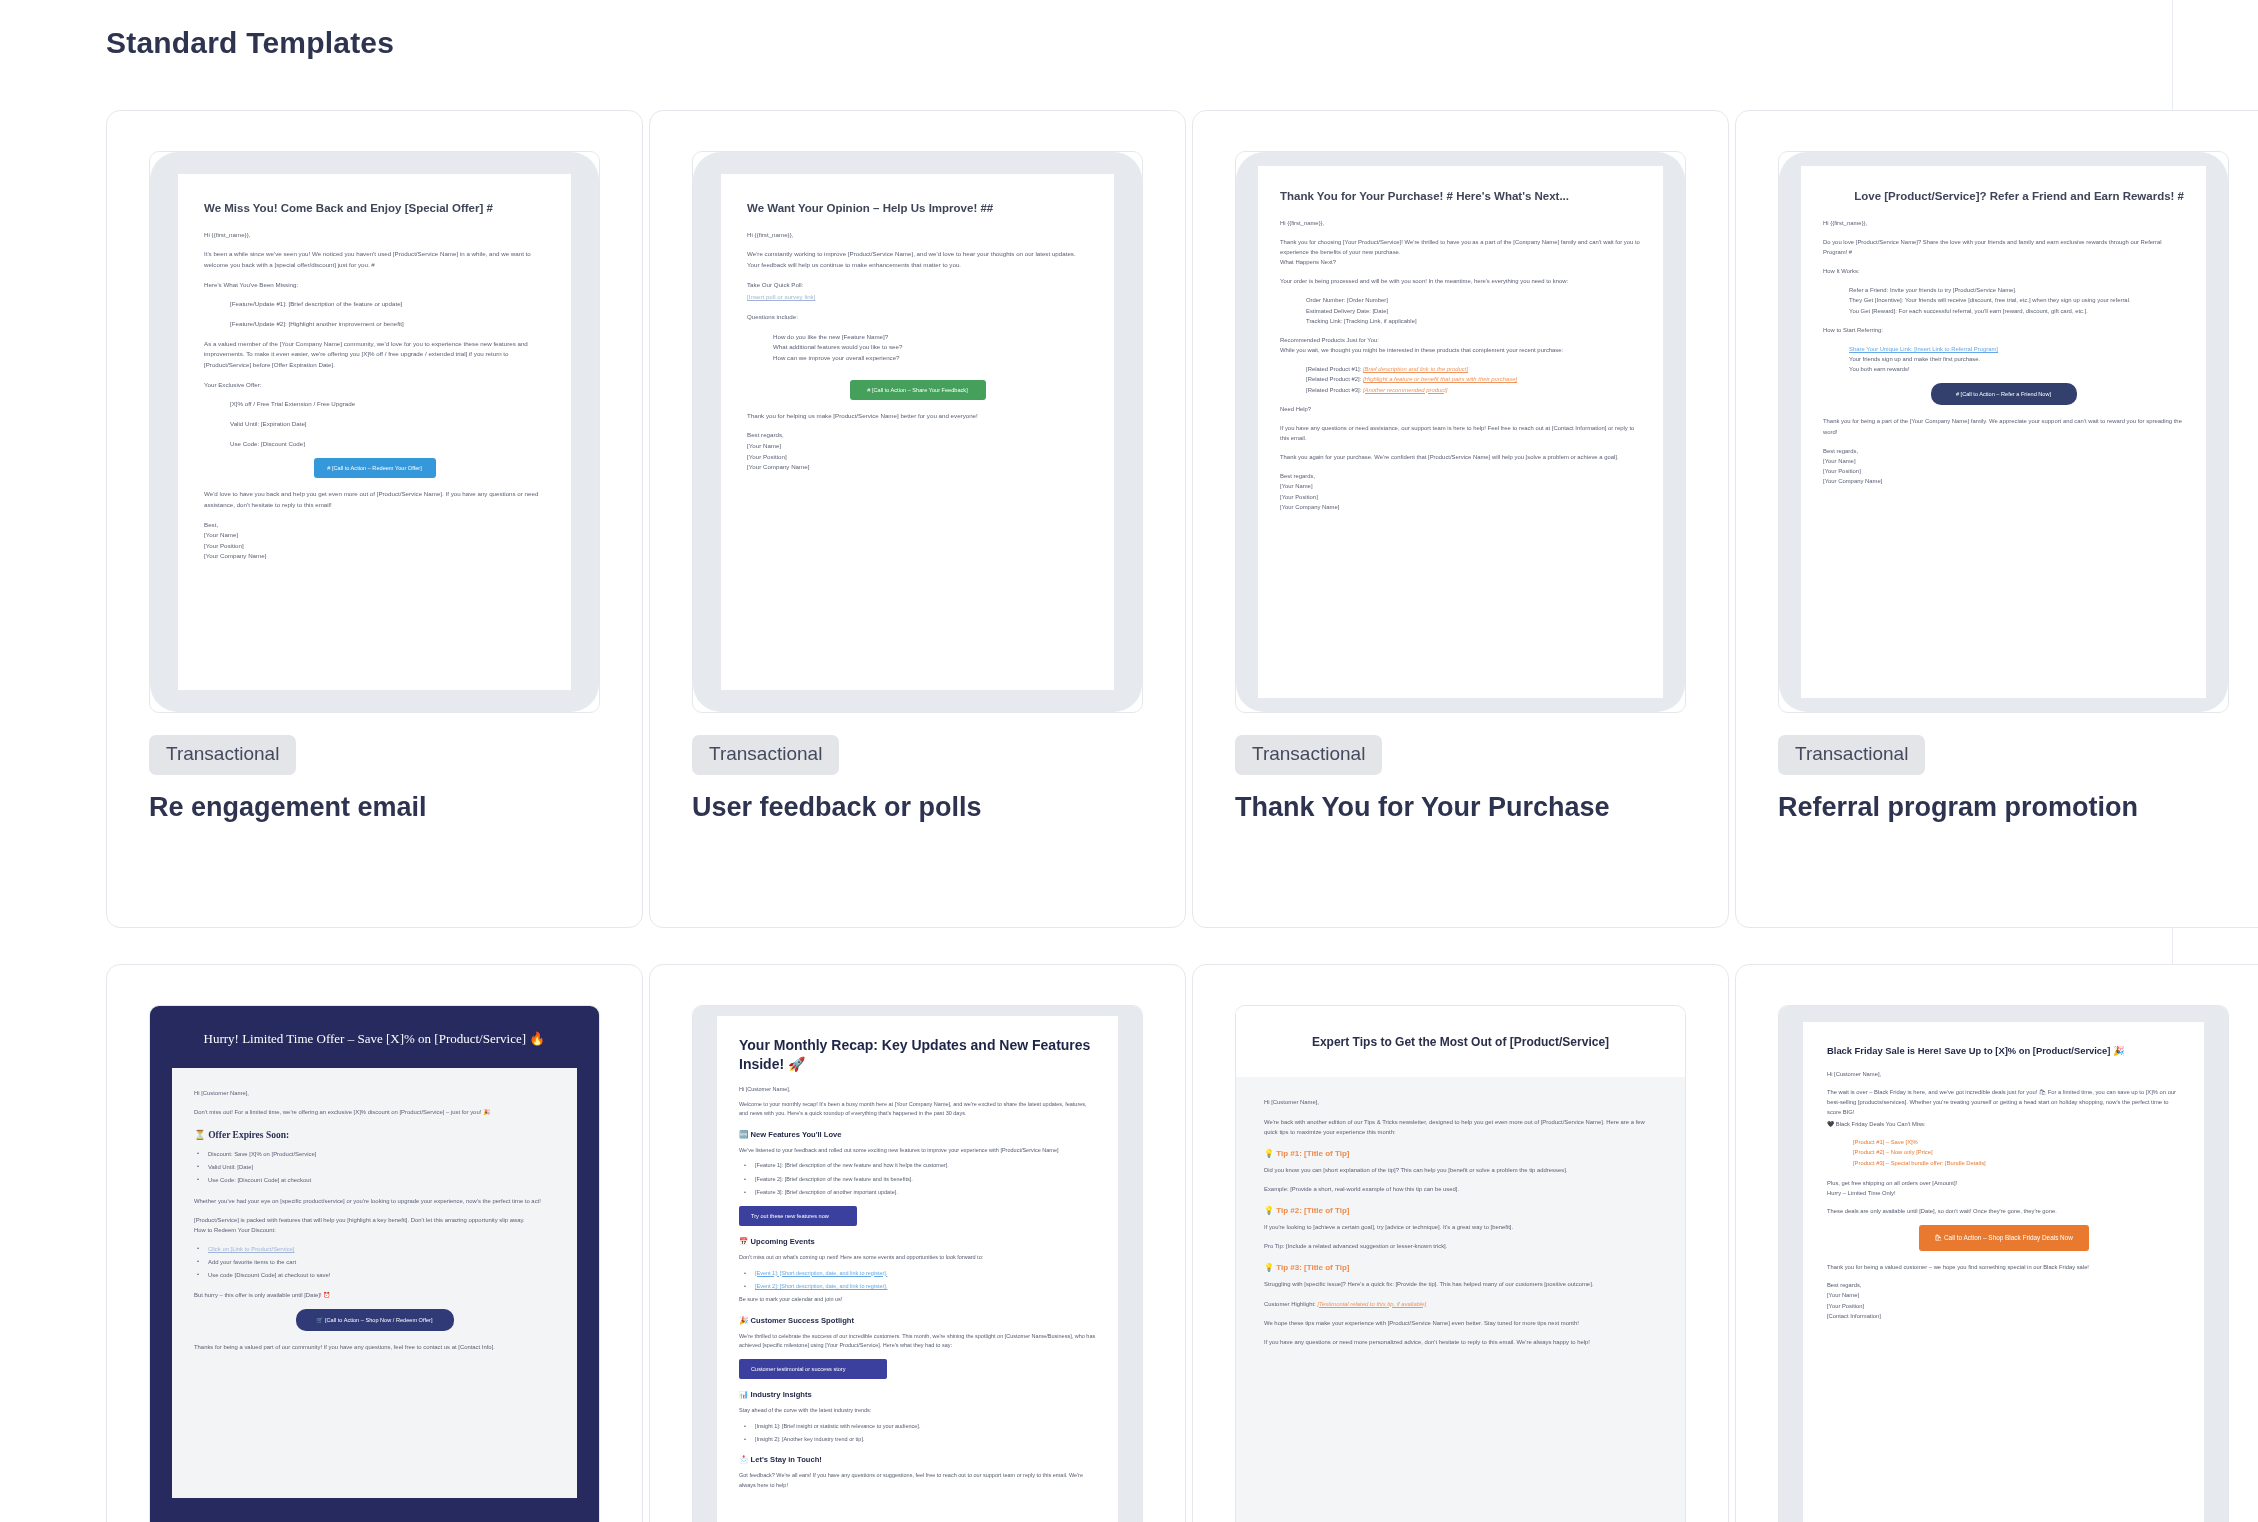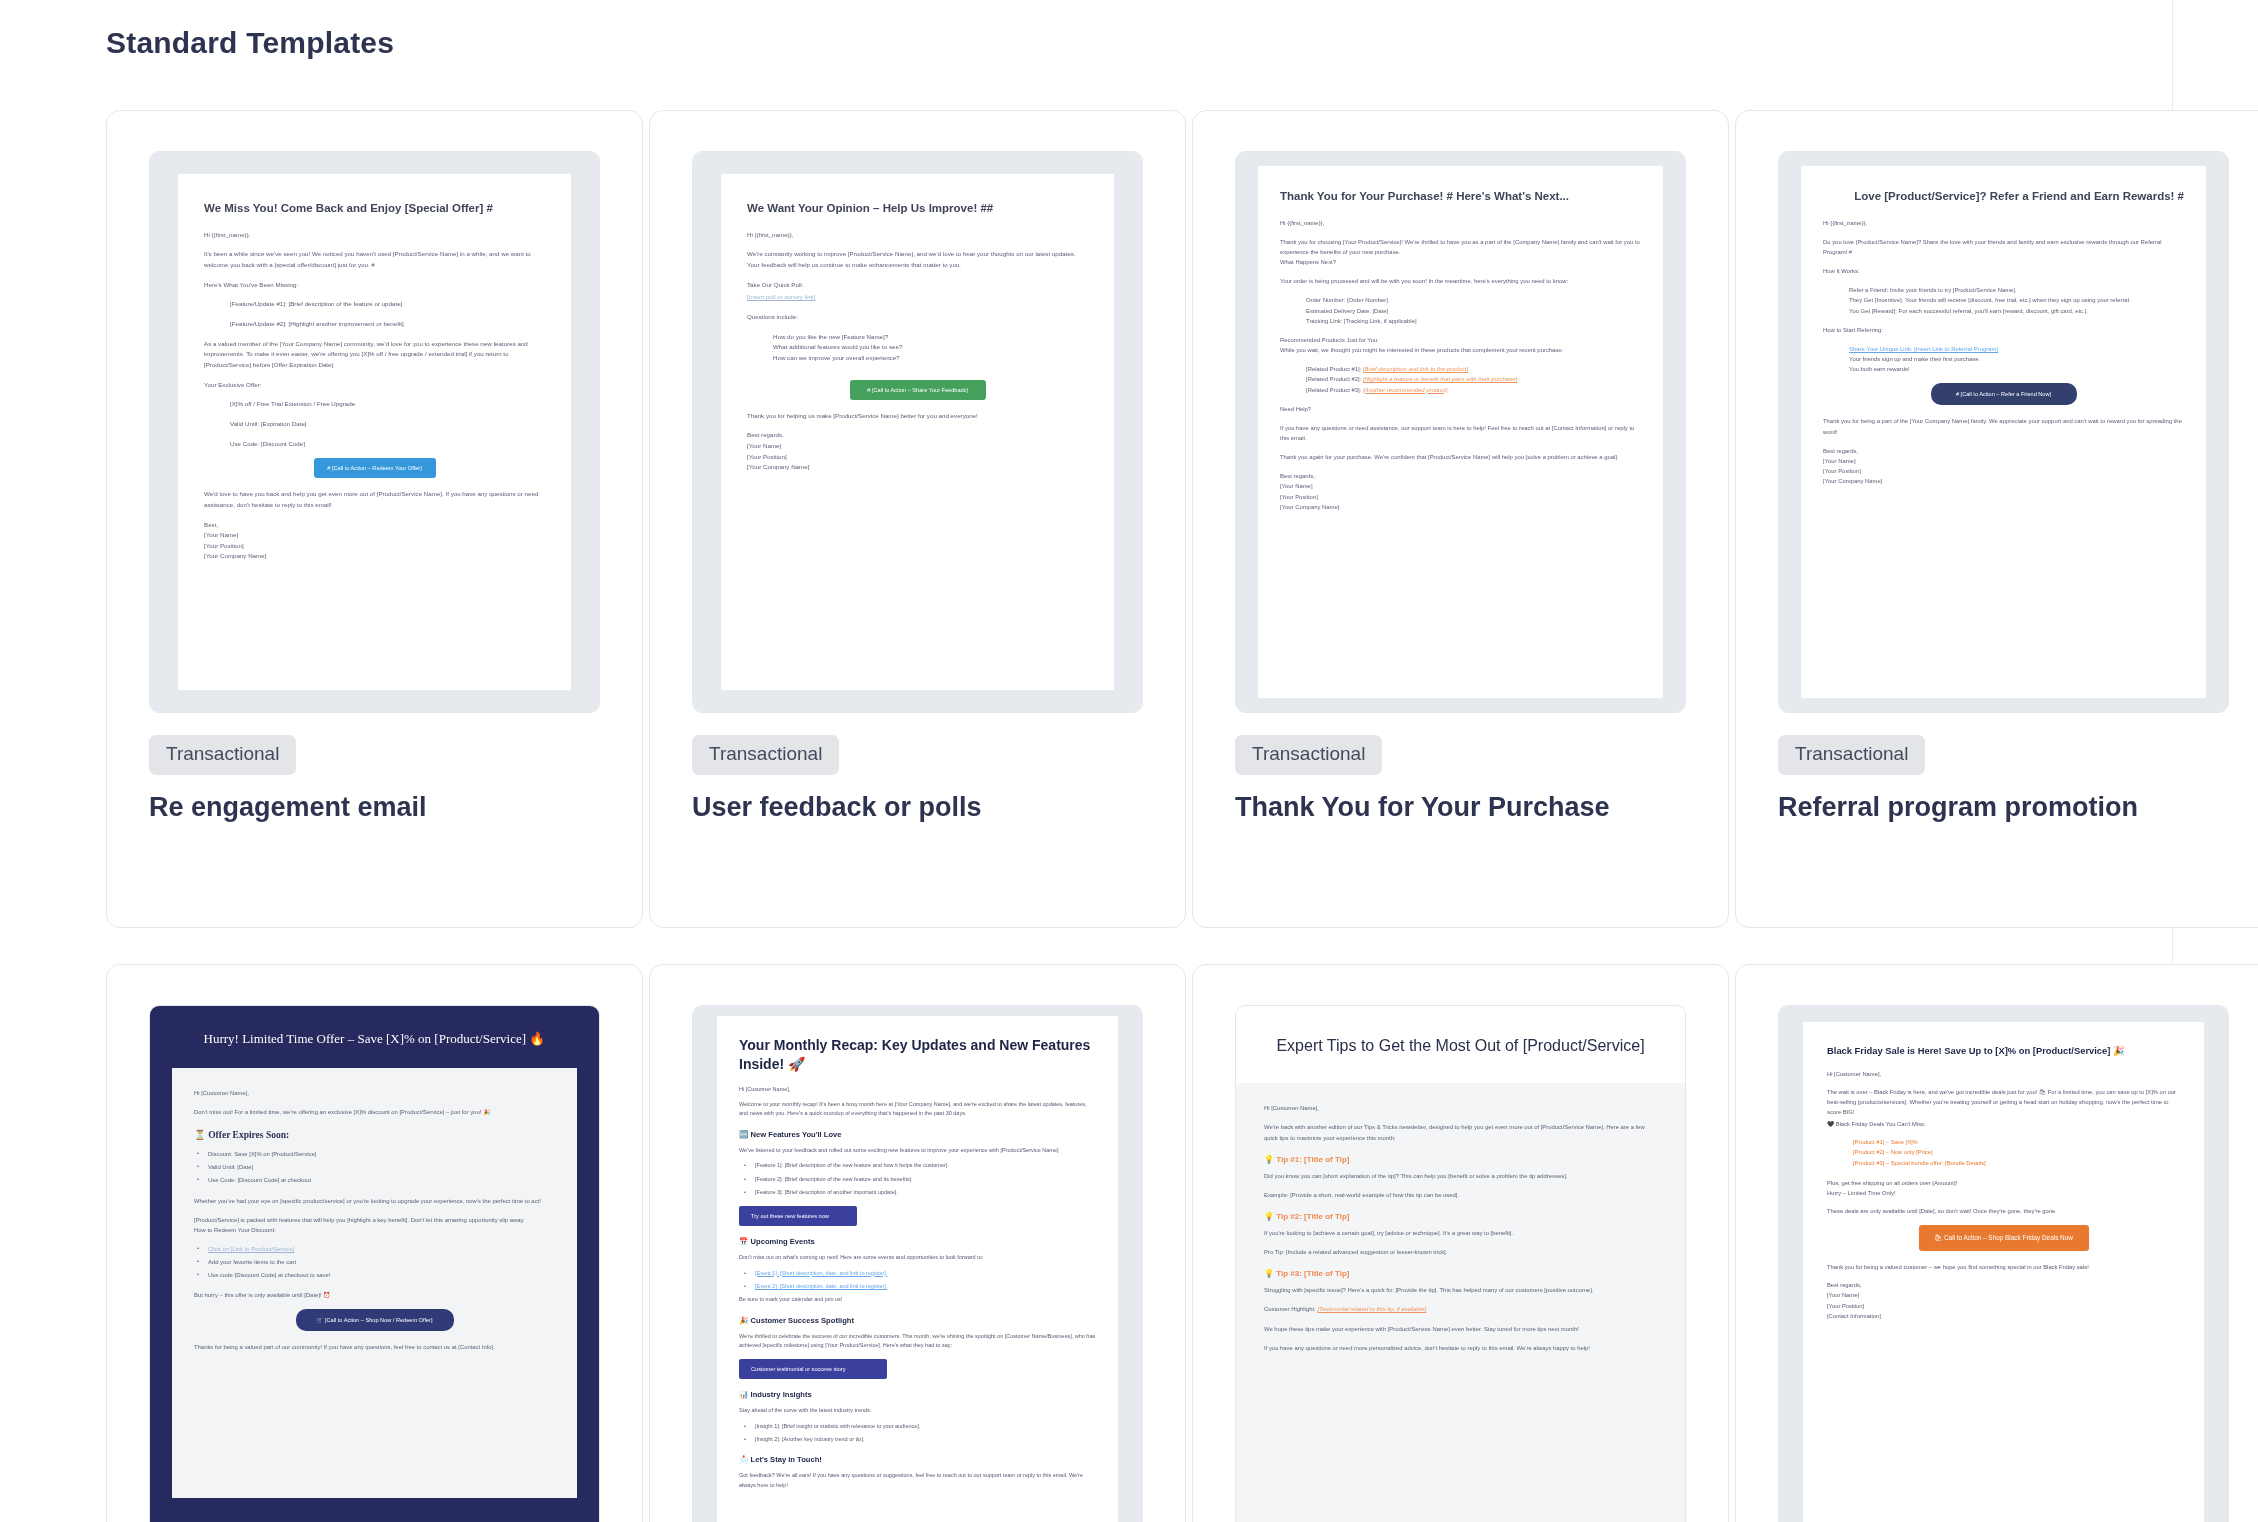--- a/index.html
+++ b/index.html
@@ -49,21 +49,21 @@
     border: 1px solid #e4e8ed;
     border-radius: 10px;
     background: #ffffff;
     height: 562px;
     overflow: hidden;
     position: relative;
   }
   .row2 .thumb-frame { height: 580px; border-bottom: none; border-radius: 10px 10px 0 0; }
 
   
-  .mail-pad { background: #e6eaee; padding: 22px 28px; height: 100%; }
+  .mail-pad { background: #e6eaee; padding: 22px 28px; height: 100%; border-radius: 28px; }
   .mail-pad.tight { padding: 14px 22px; }
   .mail-paper {
     background: #ffffff; height: 100%; padding: 26px 26px 10px 26px;
     overflow: hidden; color: #4a4f63;
   }
 
   .m-h1 { font-size: 11.5px; font-weight: 600; line-height: 1.45; color: #3f4558; margin-bottom: 13px; }
   .m-h1.center { text-align: right; }
   .m-p { font-size: 6.2px; line-height: 1.72; color: #5b6175; margin-bottom: 9px; }
   .m-p.tiny { font-size: 5.9px; }
@@ -103,21 +103,21 @@
   .recap-paper { background:#fff; height:100%; padding: 20px 22px 0 22px; overflow:hidden; }
   .rc-h1 { font-size: 14px; font-weight:bold; color:#1f2547; line-height:1.35; margin-bottom: 11px; }
   .rc-h2 { font-size: 7.6px; font-weight:bold; color:#1f2547; margin: 11px 0 7px 0; }
   .rc-p { font-size: 5.5px; color:#555b70; line-height:1.7; margin-bottom: 6px; }
   .rc-li { font-size:5.5px; color:#555b70; line-height:1.7; padding-left:16px; position:relative; margin-bottom:4px; }
   .rc-li:before { content:"•"; position:absolute; left:5px; }
 
   
   .tips-wrap { background:#f4f5f6; height:100%; }
   .tips-head { background:#fff; text-align:center; padding: 28px 34px 26px 34px; }
-  .tips-title { font-size: 16px; font-weight:normal; color:#2a2f4a; line-height:1.45; }
+  .tips-title { font-size: 12px; font-weight:bold; color:#2a2f4a; line-height:1.45; }
   .tips-body { padding: 20px 28px 0 28px; }
   .tip-h { font-size: 8px; font-weight:bold; color:#2a2f4a; margin: 12px 0 7px 0; }
   .tip-n { color:#ef8b4e; }
 
   
   .bf-pad { background:#e6eaee; padding: 16px 24px 0 24px; height:100%; }
   .bf-paper { background:#fff; height:100%; padding: 22px 24px 0 24px; overflow:hidden; }
   .bf-h1 { font-size: 9.4px; font-weight:bold; color:#1f2547; line-height:1.45; margin-bottom:11px; }
   .bf-p { font-size:5.8px; color:#555b70; line-height:1.75; margin-bottom:8px; }
   .bf-o { color:#e8792e; font-size:5.8px; line-height:1.75; }

